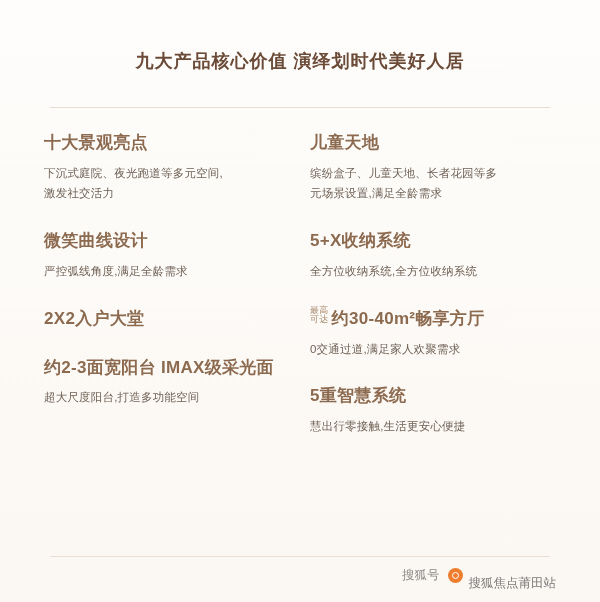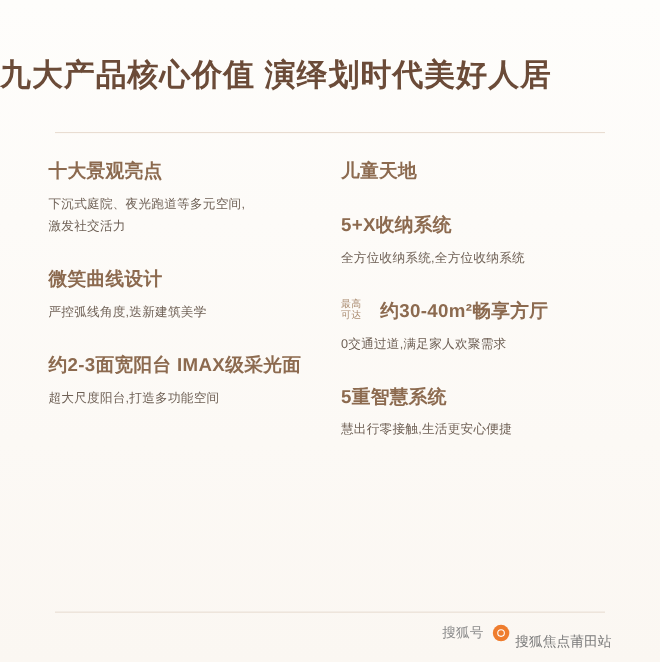--- a/index.html
+++ b/index.html
@@ -15,22 +15,22 @@
   }
   .page {
     position: relative;
     width: 600px;
     height: 602px;
     background: linear-gradient(180deg, #fefdfb 0%, #fbf7f2 100%);
     box-sizing: border-box;
     overflow: hidden;
   }
   .title {
-    text-align: left;
-    font-size: 28px;
+    text-align: center;
+    font-size: 18px;
     font-weight: bold;
     color: #6b4b38;
     letter-spacing: 1px;
     padding-top: 50px;
     line-height: 1.3;
   }
   .title-rule {
     width: 500px;
     height: 1px;
     background: #e9ddd2;
@@ -60,30 +60,30 @@
     margin-bottom: 26px;
   }
   .item-head {
     font-size: 17px;
     font-weight: bold;
     color: #8c6a4f;
     line-height: 1.35;
     letter-spacing: 0.3px;
     margin-bottom: 9px;
     display: flex;
-    align-items: center;
+    align-items: flex-start;
     flex-wrap: wrap;
   }
   .item-head .sup {
     font-size: 9px;
     font-weight: normal;
     color: #a98a6e;
     line-height: 1.1;
     display: inline-block;
-    margin-right: 17px;
+    margin-right: 3px;
     transform: translateY(-2px);
     white-space: pre-line;
     text-align: center;
   }
   .item-desc {
     font-size: 11.5px;
     color: #6f6156;
     line-height: 1.72;
     letter-spacing: 0.2px;
     white-space: pre-line;
@@ -147,44 +147,49 @@
           <span>十大景观亮点</span>
         </div>
         <div class="item-desc">下沉式庭院、夜光跑道等多元空间,
 激发社交活力</div>
       </div>
 
       <div class="item">
         <div class="item-head">
           <span>微笑曲线设计</span>
         </div>
-        <div class="item-desc">严控弧线角度,迭新建筑美学</div>
-      </div>
-
-      <div class="item">
-      </div>
-
-      <div class="item">
+        <div class="item-desc">严控弧线角度,满足全龄需求</div>
+      </div>
+
+      <div class="item">
+      </div>
+
+      <div class="item">
+        <div class="item-head">
+          <span>2X2入户大堂</span>
+        </div>
       </div>
 
       <div class="item">
         <div class="item-head">
           <span>约2-3面宽阳台  IMAX级采光面</span>
         </div>
         <div class="item-desc">超大尺度阳台,打造多功能空间</div>
       </div>
 
     </div>
 
     <div class="col right">
 
       <div class="item">
         <div class="item-head">
           <span>儿童天地</span>
         </div>
+        <div class="item-desc">缤纷盒子、儿童天地、长者花园等多
+元场景设置,满足全龄需求</div>
       </div>
 
       <div class="item">
         <div class="item-head">
           <span>5+X收纳系统</span>
         </div>
         <div class="item-desc">全方位收纳系统,全方位收纳系统</div>
       </div>
 
       <div class="item">

